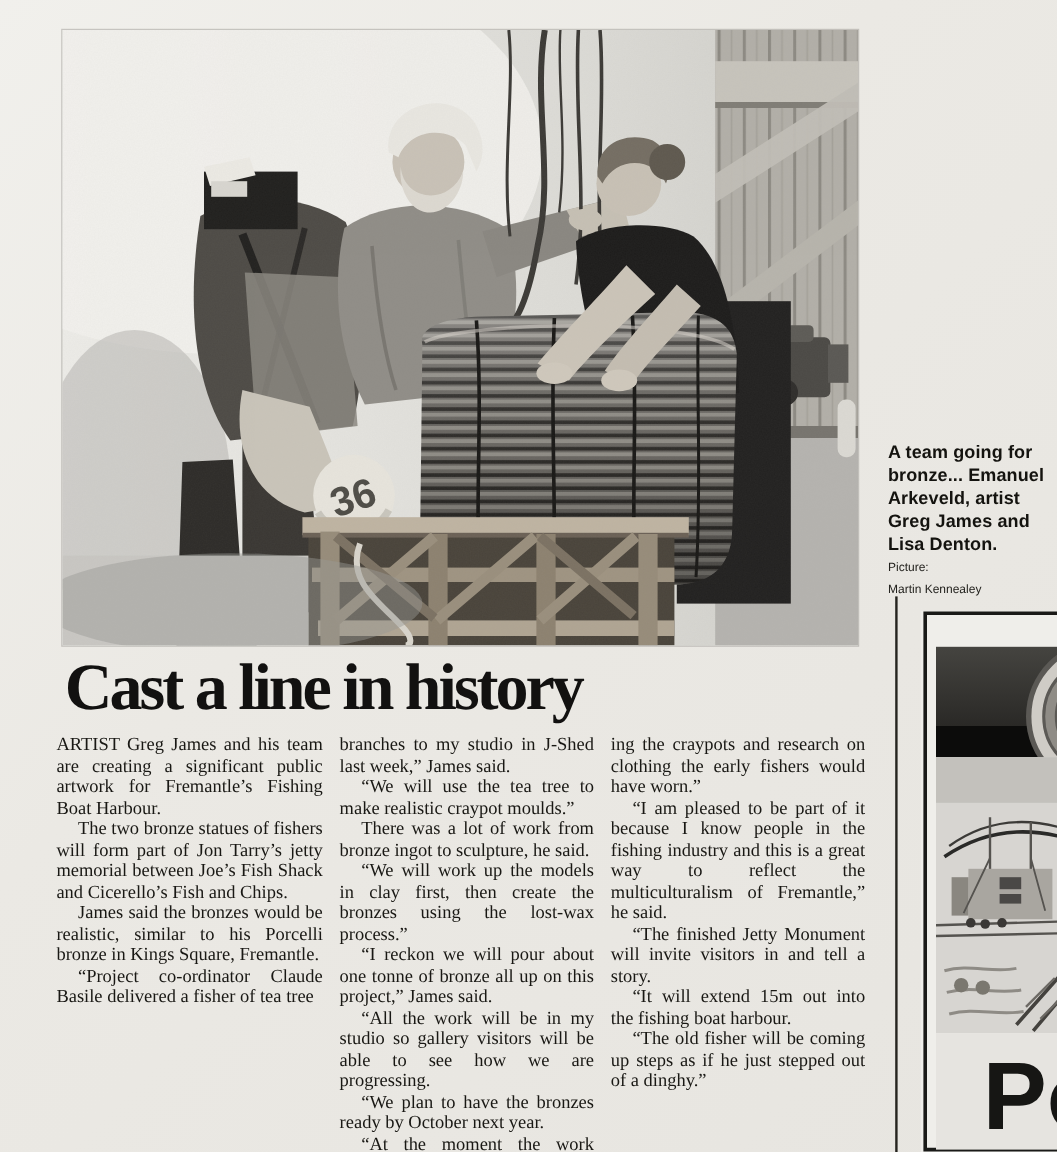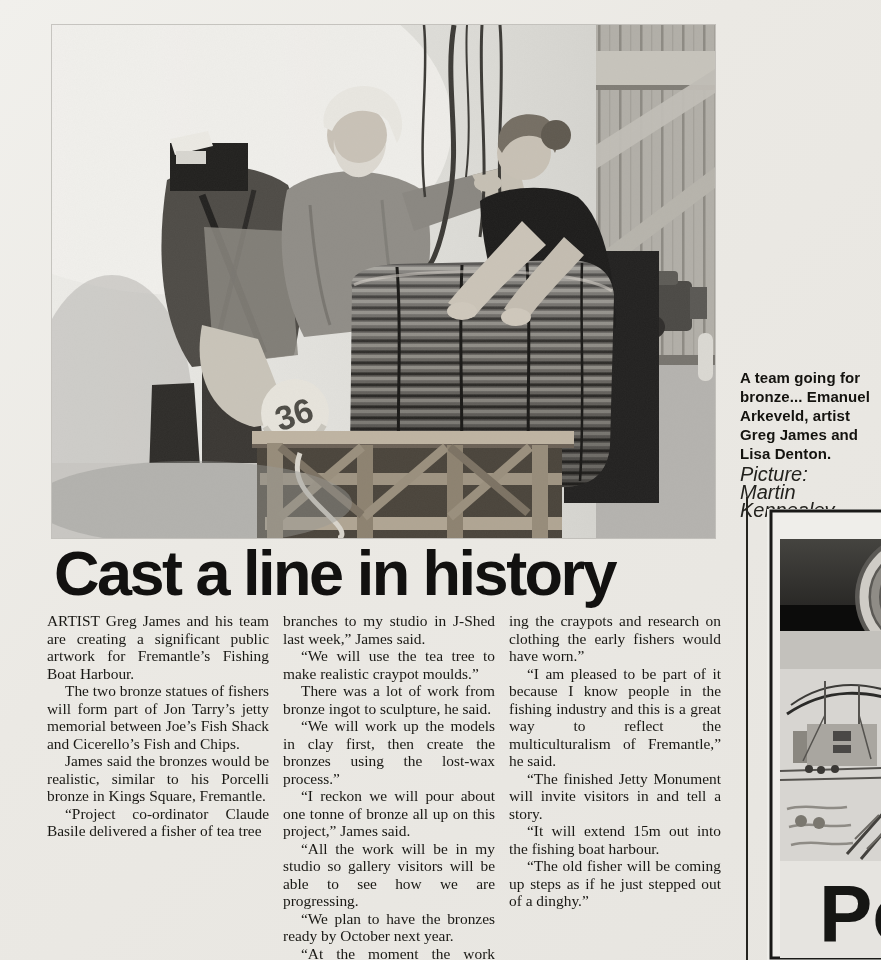--- a/index.html
+++ b/index.html
@@ -15,27 +15,27 @@
     background:#dddcd8;overflow:hidden;box-shadow:0 0 0 1px rgba(120,118,112,.35);
   }
   .photo-wrap svg{display:block;}
   
   .caption{position:absolute;left:740px;top:332px;width:140px;margin-top:36px;}
   .caption-bold{
     font-weight:bold;font-size:15px;line-height:19px;color:#14130f;
     letter-spacing:.1px;
   }
   .caption-credit{
-    margin-top:2px;font-style:italic;font-size:20px;line-height:18px;color:#23221e;
+    margin-top:2px;font-size:10px;line-height:18px;color:#23221e;
   }
   
   .headline{
     position:absolute;left:54px;top:541px;width:665px;margin:0;
-    font-family:Liberation Sans, sans-serif;font-weight:bold;
-    font-size:63px;line-height:64px;letter-spacing:-2.5px;color:#121110;
+    font-family:Liberation Serif, serif;font-weight:bold;
+    font-size:55px;line-height:64px;letter-spacing:-2.5px;color:#121110;
     white-space:nowrap;
   }
   
   .columns{
     position:absolute;left:47px;top:612px;width:672px;
     display:flex;gap:14px;
     font-family:"Liberation Serif",serif;font-size:15.4px;line-height:17.5px;
     text-align:justify;color:#191814;
   }
   .col{flex:0 0 auto;}

